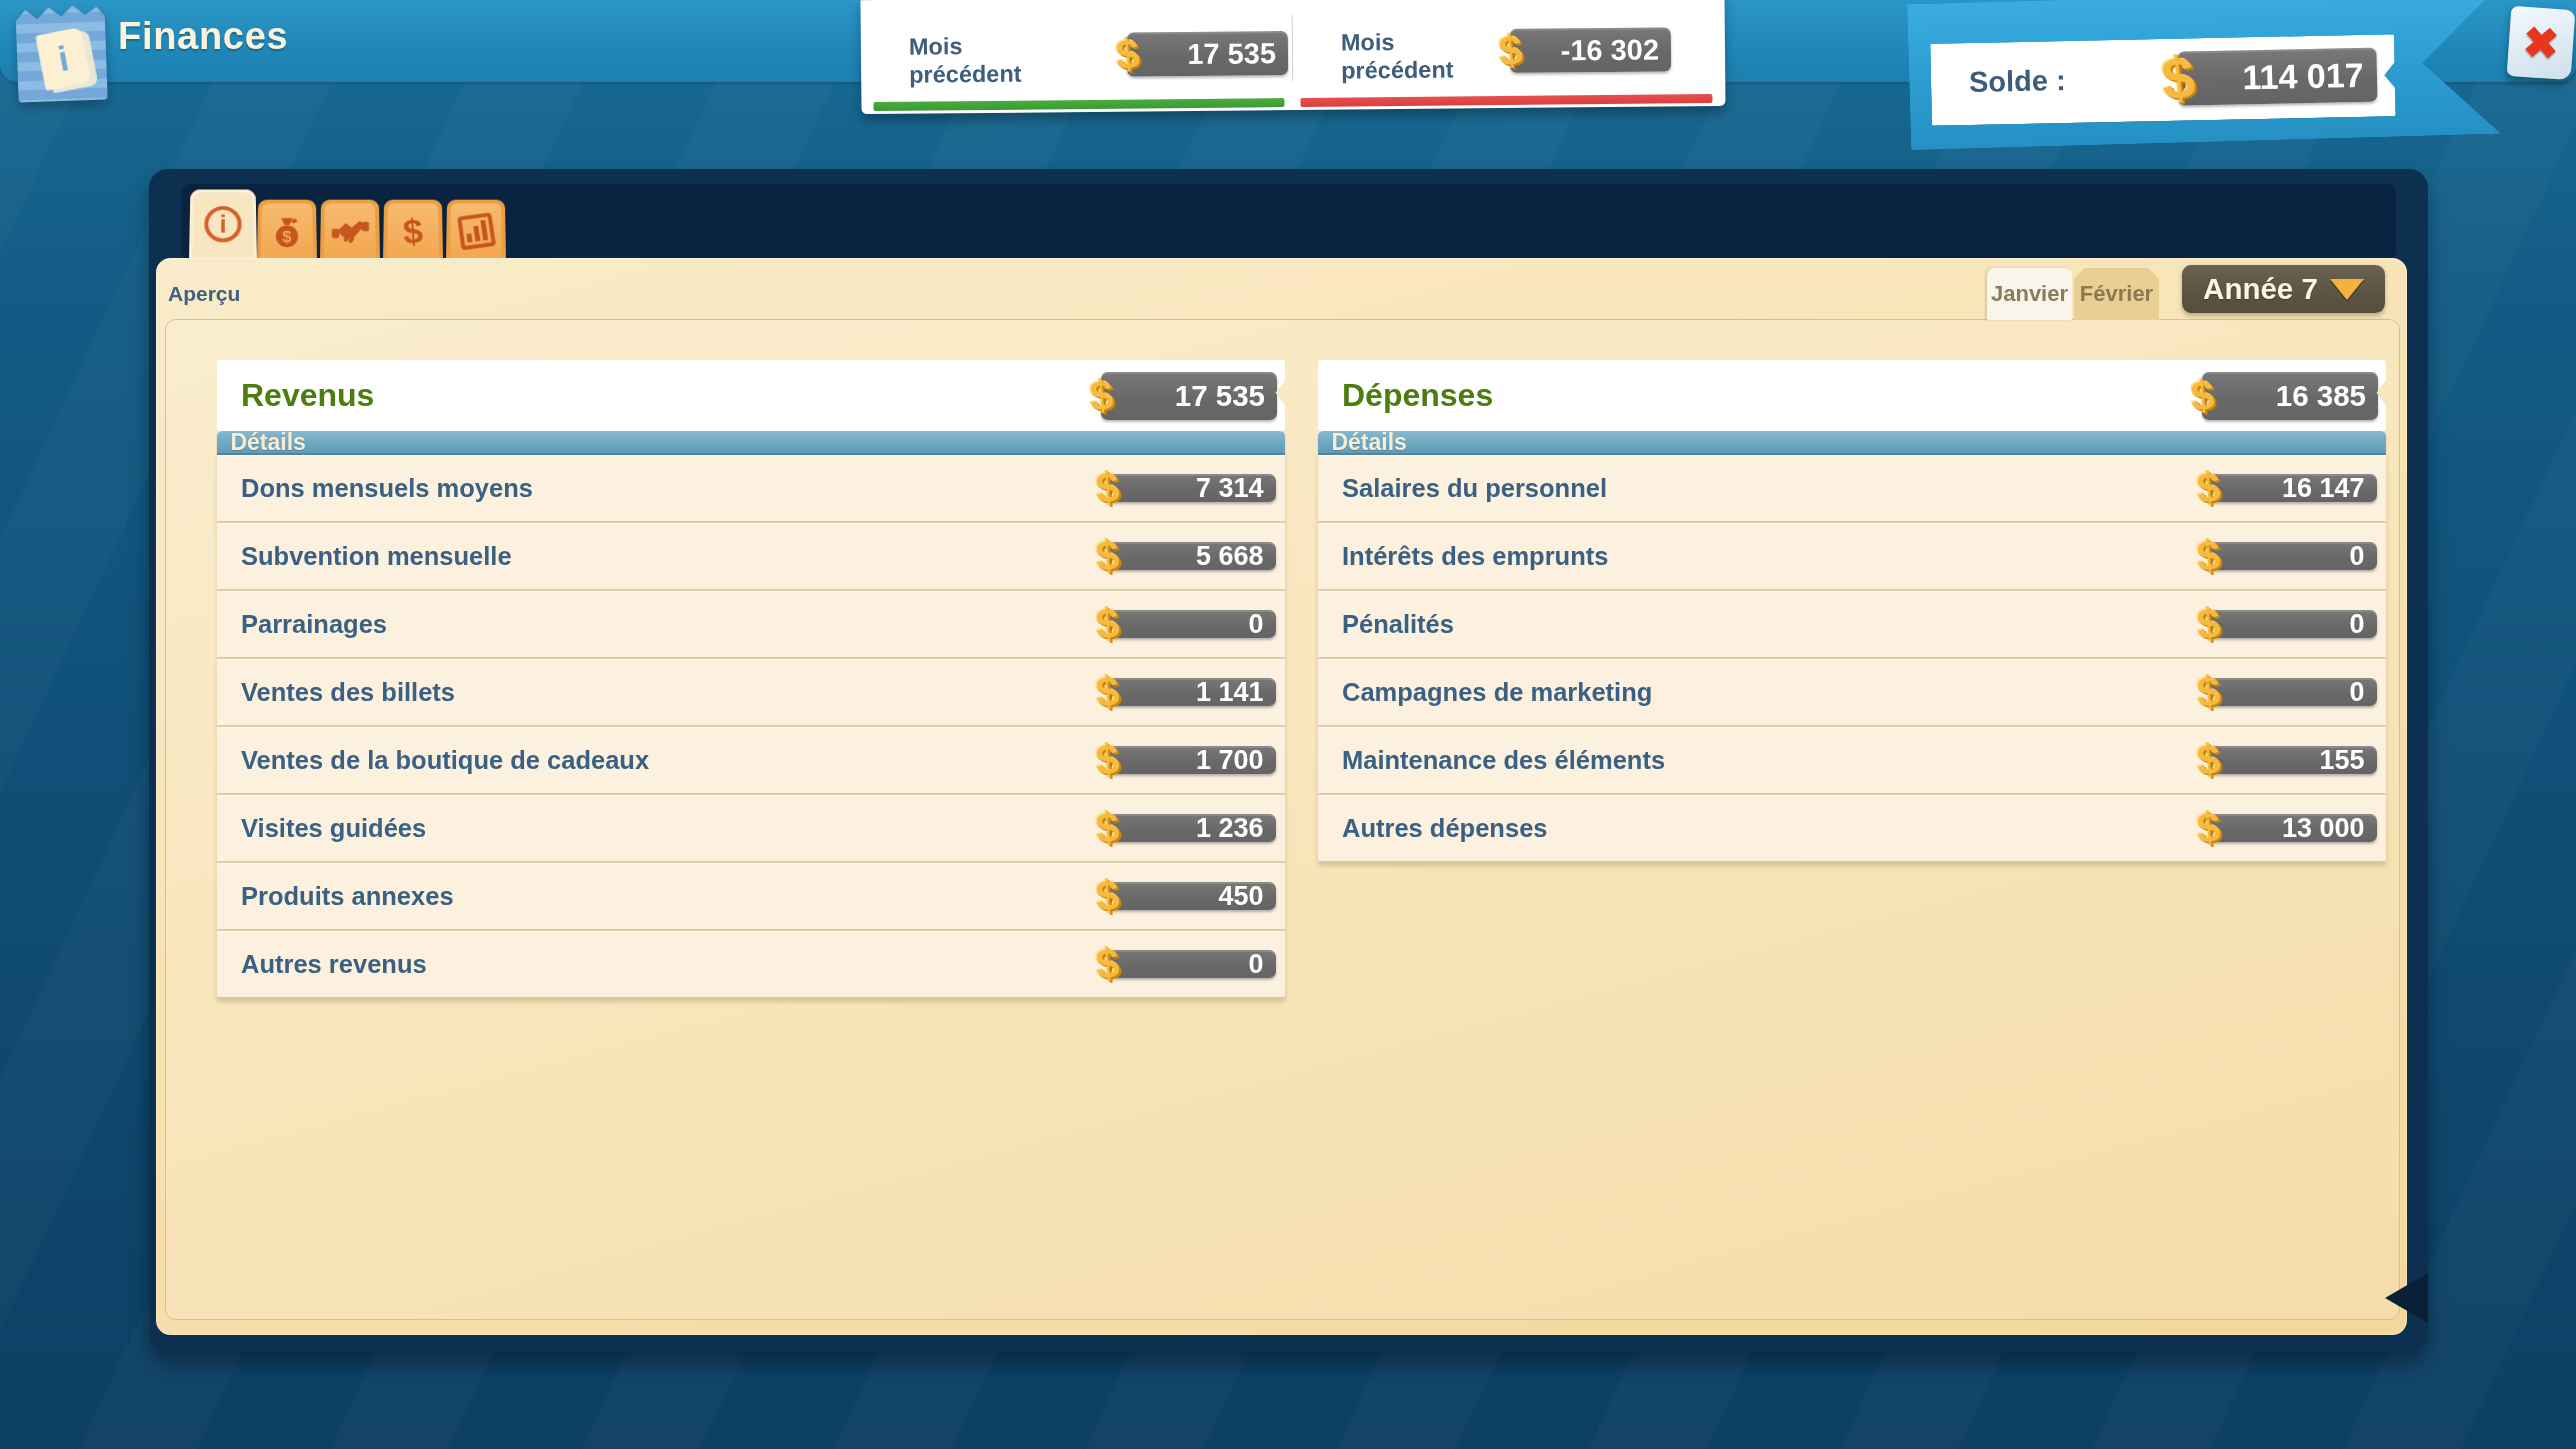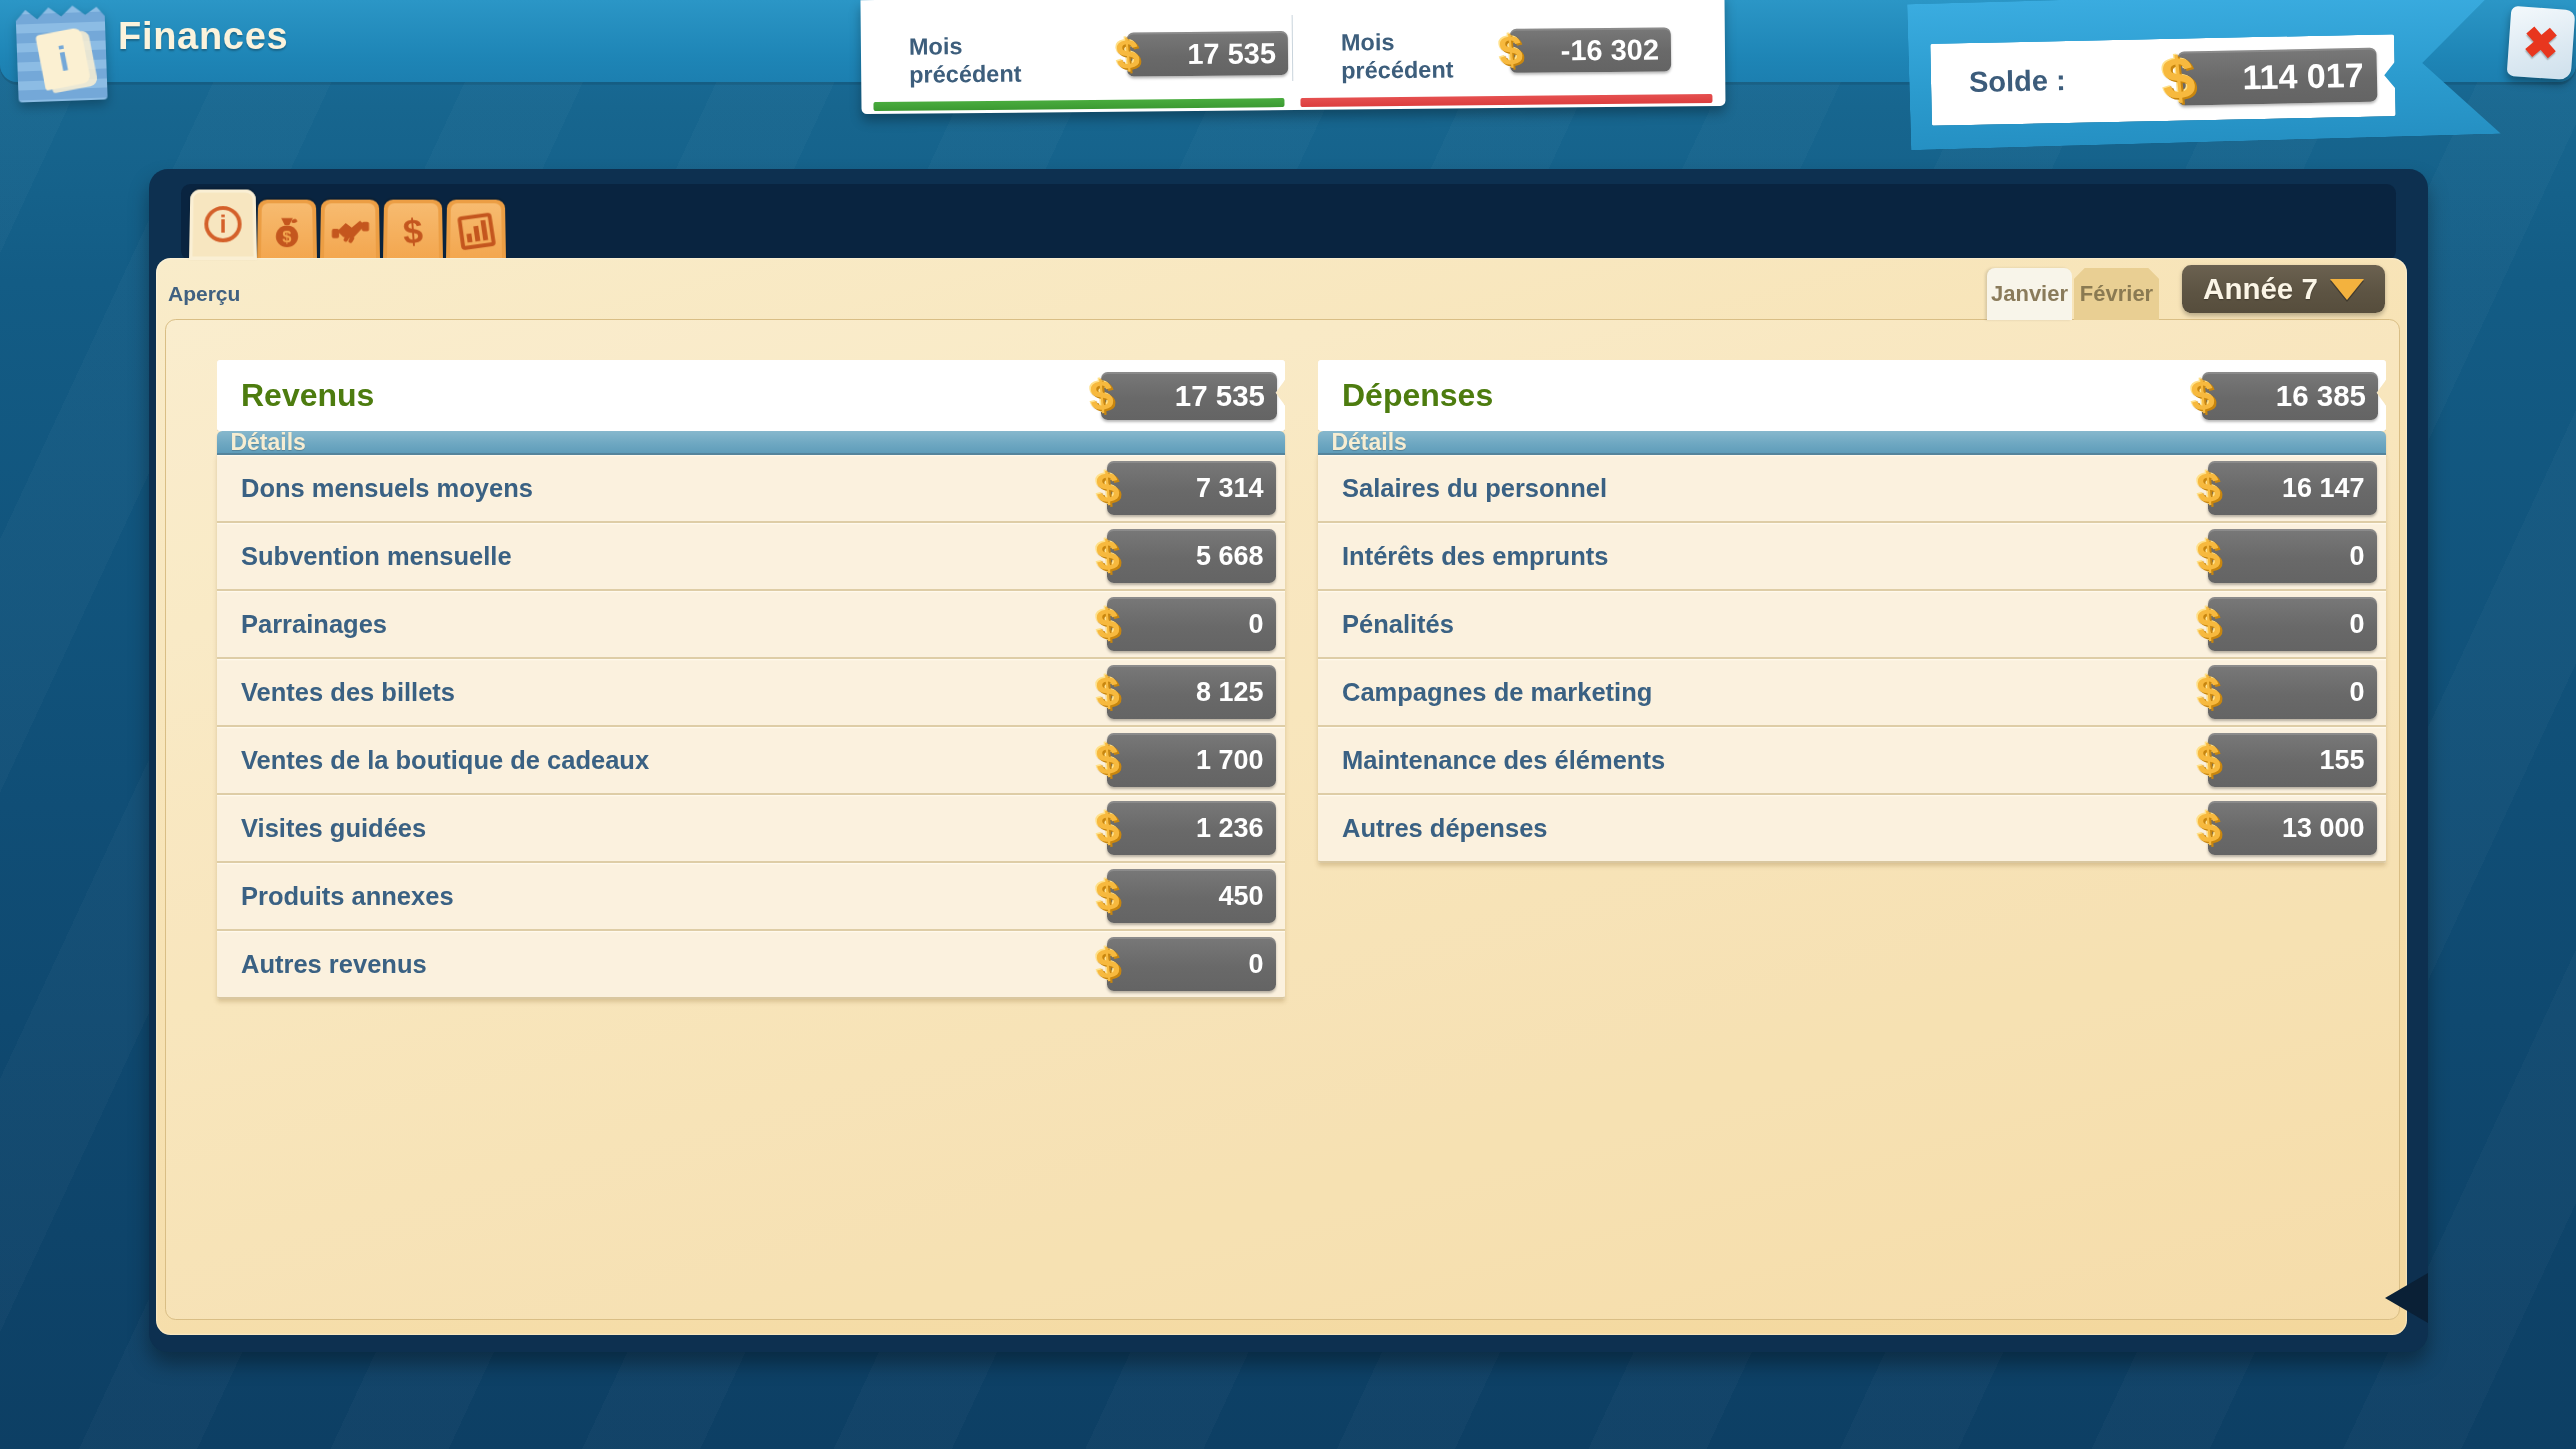--- a/index.html
+++ b/index.html
@@ -114,21 +114,21 @@
     border-bottom:2.7px solid #54869F;display:flex;align-items:center;
     box-shadow:0 1.3px 2px rgba(0,0,0,.15);text-align:right;}
   .details-bar span{margin-left:13.4px;font-size:23px;font-weight:bold;color:#F6EDD2;
     text-shadow:0 1.3px 0.7px rgba(0,0,0,.18);}
   .rows{background:#FBF1DE;box-shadow:0 2.7px 4px rgba(150,115,60,.30);border-radius:0 0 2.7px 2.7px;}
   .row{position:relative;height:68px;display:flex;align-items:center;border-bottom:2px solid #DECDA6;
     box-shadow:inset 0 1.3px 0 #FFF9EC;}
   .row:last-child{border-bottom:2px solid #D9C7A0;border-radius:0 0 2.7px 2.7px;}
   .row .rlabel{margin-left:24px;font-size:25.5px;font-weight:bold;color:#3A6183;}
   .row .money{position:absolute;right:9.4px;height:44px;}
-  .row .pill{width:169px;height:54px;font-size:27px;padding:0 12px 0 31px;}
+  .row .pill{width:169px;height:28px;font-size:27px;padding:0 12px 0 31px;}
   
   .cursor{position:absolute;left:2385px;top:1273px;width:0;height:0;z-index:9;
     border-top:25.5px solid transparent;border-bottom:25.5px solid transparent;border-right:43px solid #0A2036;}
   svg{display:block;}
 </style>
 </head>
 <body>
 
 <div id="screen">
 
@@ -252,21 +252,21 @@
         <span class="rlabel">Parrainages</span>
         <div class="money">
             <span class="dollar">$</span>
             <span class="pill">0</span>
           </div>
       </div>
       <div class="row">
         <span class="rlabel">Ventes des billets</span>
         <div class="money">
             <span class="dollar">$</span>
-            <span class="pill">8 125</span>
+            <span class="pill">1 141</span>
           </div>
       </div>
       <div class="row">
         <span class="rlabel">Ventes de la boutique de cadeaux</span>
         <div class="money">
             <span class="dollar">$</span>
             <span class="pill">1 700</span>
           </div>
       </div>
       <div class="row">

